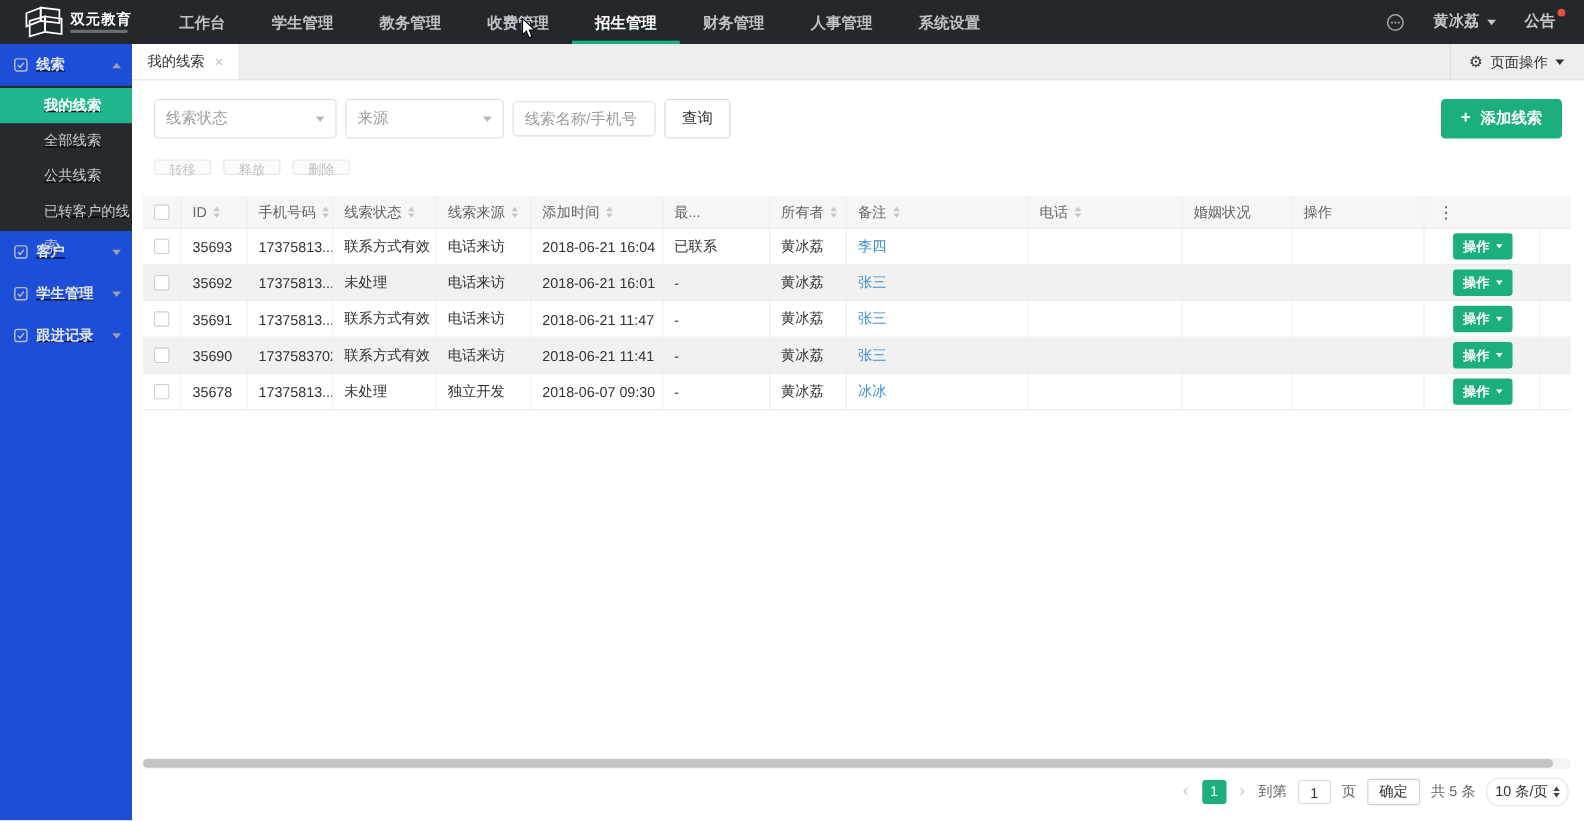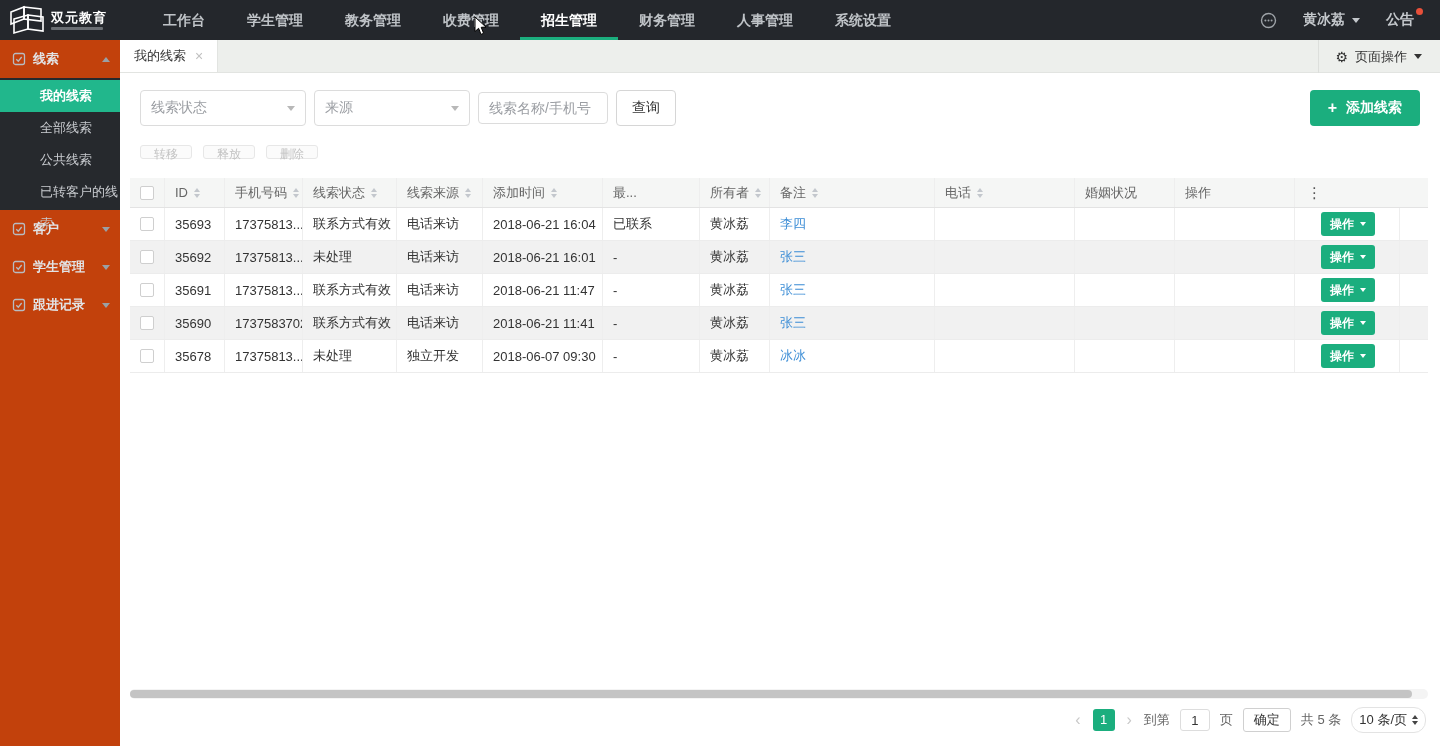--- a/index.html
+++ b/index.html
@@ -2,60 +2,60 @@
 <html><head>
 <meta charset="utf-8">
 <style>
   * { margin:0; padding:0; box-sizing:border-box; }
   html,body { width:1440px; height:746px; }
   body { font-family:"Liberation Sans","DejaVu Sans",sans-serif; background:#fff; overflow:hidden; }
   .screen { position:relative; width:1440px; height:746px; background:#fff; overflow:hidden; }
 
   
   .topbar { position:absolute; top:0; left:0; width:1440px; height:40px; background:#24272c; display:flex; align-items:center; z-index:5; }
-  .logo { width:120px; height:40px; display:flex; align-items:center; padding-left:8px; gap:5px; flex:0 0 auto; }
+  .logo { width:120px; height:40px; display:flex; align-items:center; padding-left:8px; gap:5px; flex:0 0 auto;justify-content:flex-end; }
   .logo svg { display:block; }
   .logo-text { display:flex; flex-direction:column; line-height:1; }
   .logo-name { color:#fff; font-size:13px; font-weight:bold; letter-spacing:1px; }
   .logo-sub { margin-top:3px; width:52px; height:3px; background:#6a6e73; border-radius:1px; }
   .topnav { display:flex; align-items:stretch; height:40px; margin-left:22px; }
   .nav-item { position:relative; color:#bfc3c7; font-size:14px; font-weight:bold; line-height:40px; padding:0 21px; cursor:pointer; }
   .nav-item.active { color:#fff; }
   .nav-item.active::after { content:""; position:absolute; left:0; right:0; bottom:0; height:3px; background:#1BAE7E; }
   .top-right { margin-left:auto; display:flex; align-items:center; gap:26px; padding-right:18px; color:#c4c8cc; font-size:14px; }
   .msg { display:flex; align-items:center; }
   .user { display:flex; align-items:center; gap:7px; font-weight:bold; }
   .announce { position:relative; font-weight:bold; padding-right:8px; }
   .red-dot { position:absolute; top:-3px; right:-1px; width:7px; height:7px; border-radius:50%; background:#e8503a; }
 
   .caret-down { display:inline-block; width:0; height:0; border-left:4px solid transparent; border-right:4px solid transparent; border-top:5px solid currentColor; }
   .caret-up { display:inline-block; width:0; height:0; border-left:4px solid transparent; border-right:4px solid transparent; border-bottom:5px solid currentColor; }
 
   
-  .sidebar { position:absolute; top:40px; left:0; width:120px; height:706px; background:#c2410c; z-index:4; }
+  .sidebar { position:absolute; top:40px; left:0; width:120px; height:706px; background:#1d4ed8; z-index:4;text-decoration:underline; }
   .side-group { height:38px; display:flex; align-items:center; padding:0 10px 0 12px; color:#e2e4e6; font-size:13px; font-weight:bold; cursor:pointer; gap:7px; }
   .side-group .g-caret { margin-left:auto; color:#9aa0a6; }
   .side-sub { background:#26292d; padding:2px 0; }
   .side-item { height:32px; line-height:32px; padding-left:40px; color:#c9ccd0; font-size:13px; cursor:pointer; }
   .side-item.active { background:#21B78C; color:#fff; font-weight:bold; }
 
   
   .main { position:absolute; top:40px; left:120px; width:1320px; height:706px; background:#fff; }
 
   .tabbar { position:relative; height:33px; background:#edefec; border-bottom:1px solid #e2e4e1; display:flex; align-items:stretch; }
   .tab { background:#fff; display:flex; align-items:center; gap:9px; padding:0 14px; font-size:13px; color:#333; border-right:1px solid #e2e4e1; cursor:pointer; }
   .tab-close { color:#c0c0c0; font-size:14px; line-height:1; cursor:pointer; }
   .page-actions { position:absolute; right:0; top:0; height:33px; display:flex; align-items:center; gap:7px; padding:0 18px 0 16px; border-left:1px solid #dddfdc; font-size:13px; color:#333; cursor:pointer; }
   .gear { font-size:14px; color:#333; }
   .page-actions .caret-down { color:#333; }
 
   
   .filters { position:absolute; top:50px; left:20px; right:20px; height:36px; display:flex; gap:8px; align-items:center; }
   .select { width:166px; height:36px; border:1px solid #dcdcdc; border-radius:4px; background:#fff; display:flex; align-items:center; padding:0 10px; color:#9b9ea3; font-size:14px; cursor:pointer; }
-  .select.narrow { width:156px;gap:30px; }
+  .select.narrow { width:144px;gap:30px; }
   .select .caret-down { margin-left:auto; color:#b8b8b8; }
   .txt { width:130px; height:32px; border:1px solid #dcdcdc; border-radius:4px; padding:0 10px; font-size:14px; color:#333; font-family:inherit; }
   .txt::placeholder { color:#9b9ea3; }
   .btn-query { height:36px; padding:0 15px; background:#fff; border:1px solid #d6d6d6; border-radius:4px; font-size:14px; color:#333; cursor:pointer; font-family:Liberation Serif, serif; }
   .btn-add { margin-left:auto; height:36px; padding:0 18px; background:#1BAE7E; border:none; border-radius:4px; color:#fff; font-size:14px; font-weight:bold; display:flex; align-items:center; gap:9px; cursor:pointer; font-family:inherit; }
   .btn-add .plus { font-size:16px; font-weight:bold; line-height:1; }
 
   
   .bulk { position:absolute; top:105px; left:20px; display:flex; gap:11px; }
   .btn-dis { height:14px; padding:0 13px; font-size:12px; color:#c3c3c3; background:#fbfbfb; border:1px solid #e7e7e7; border-radius:3px; font-family:inherit; }

